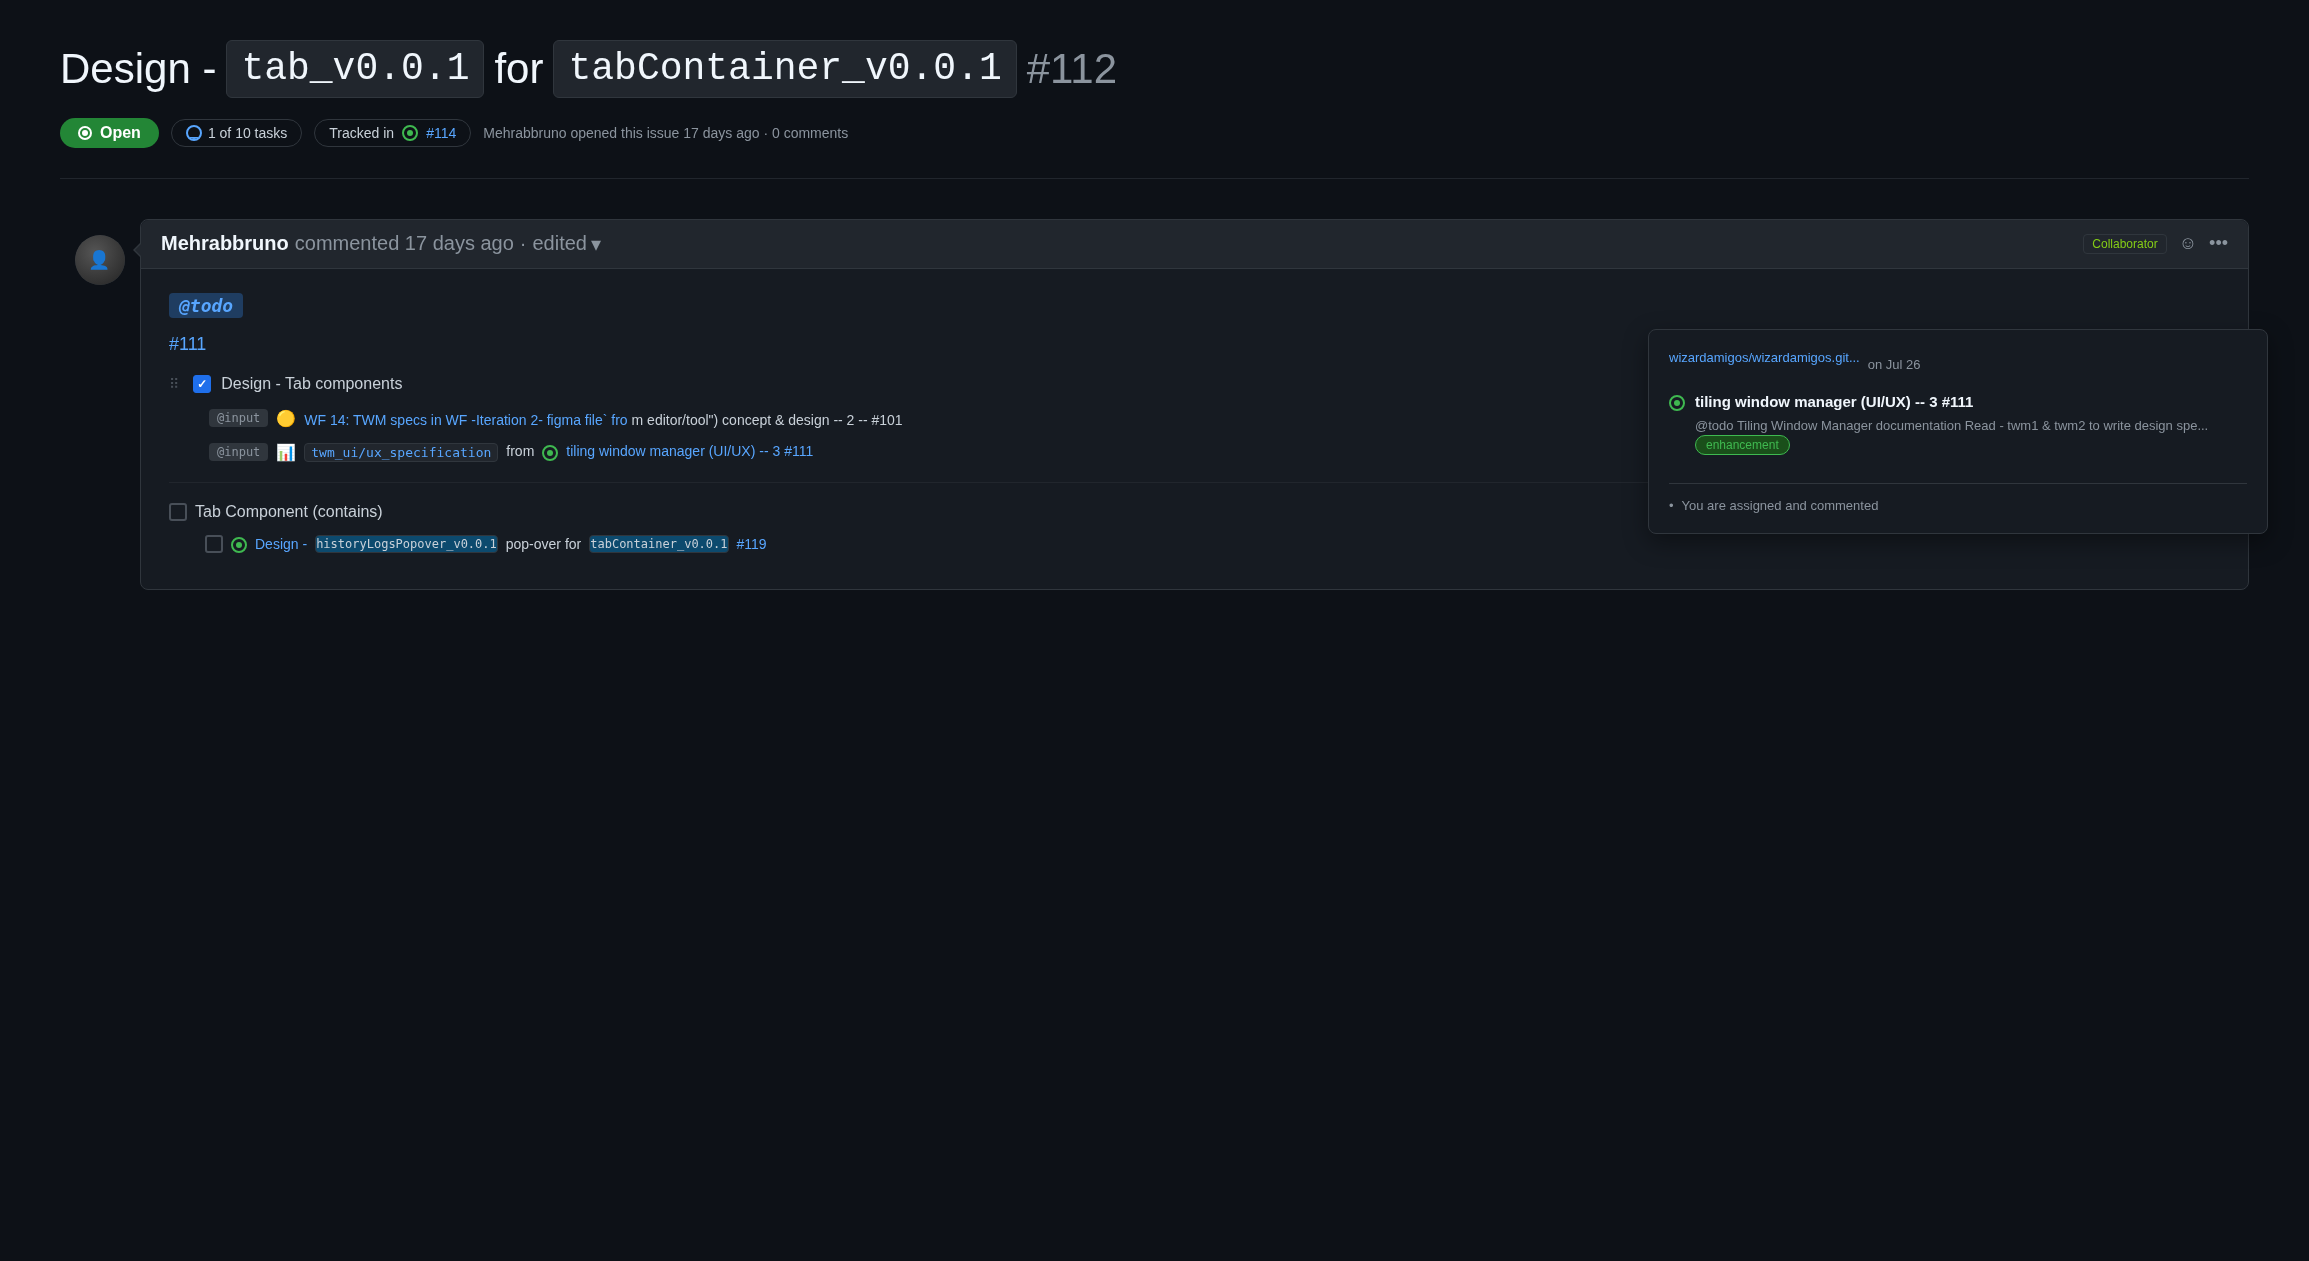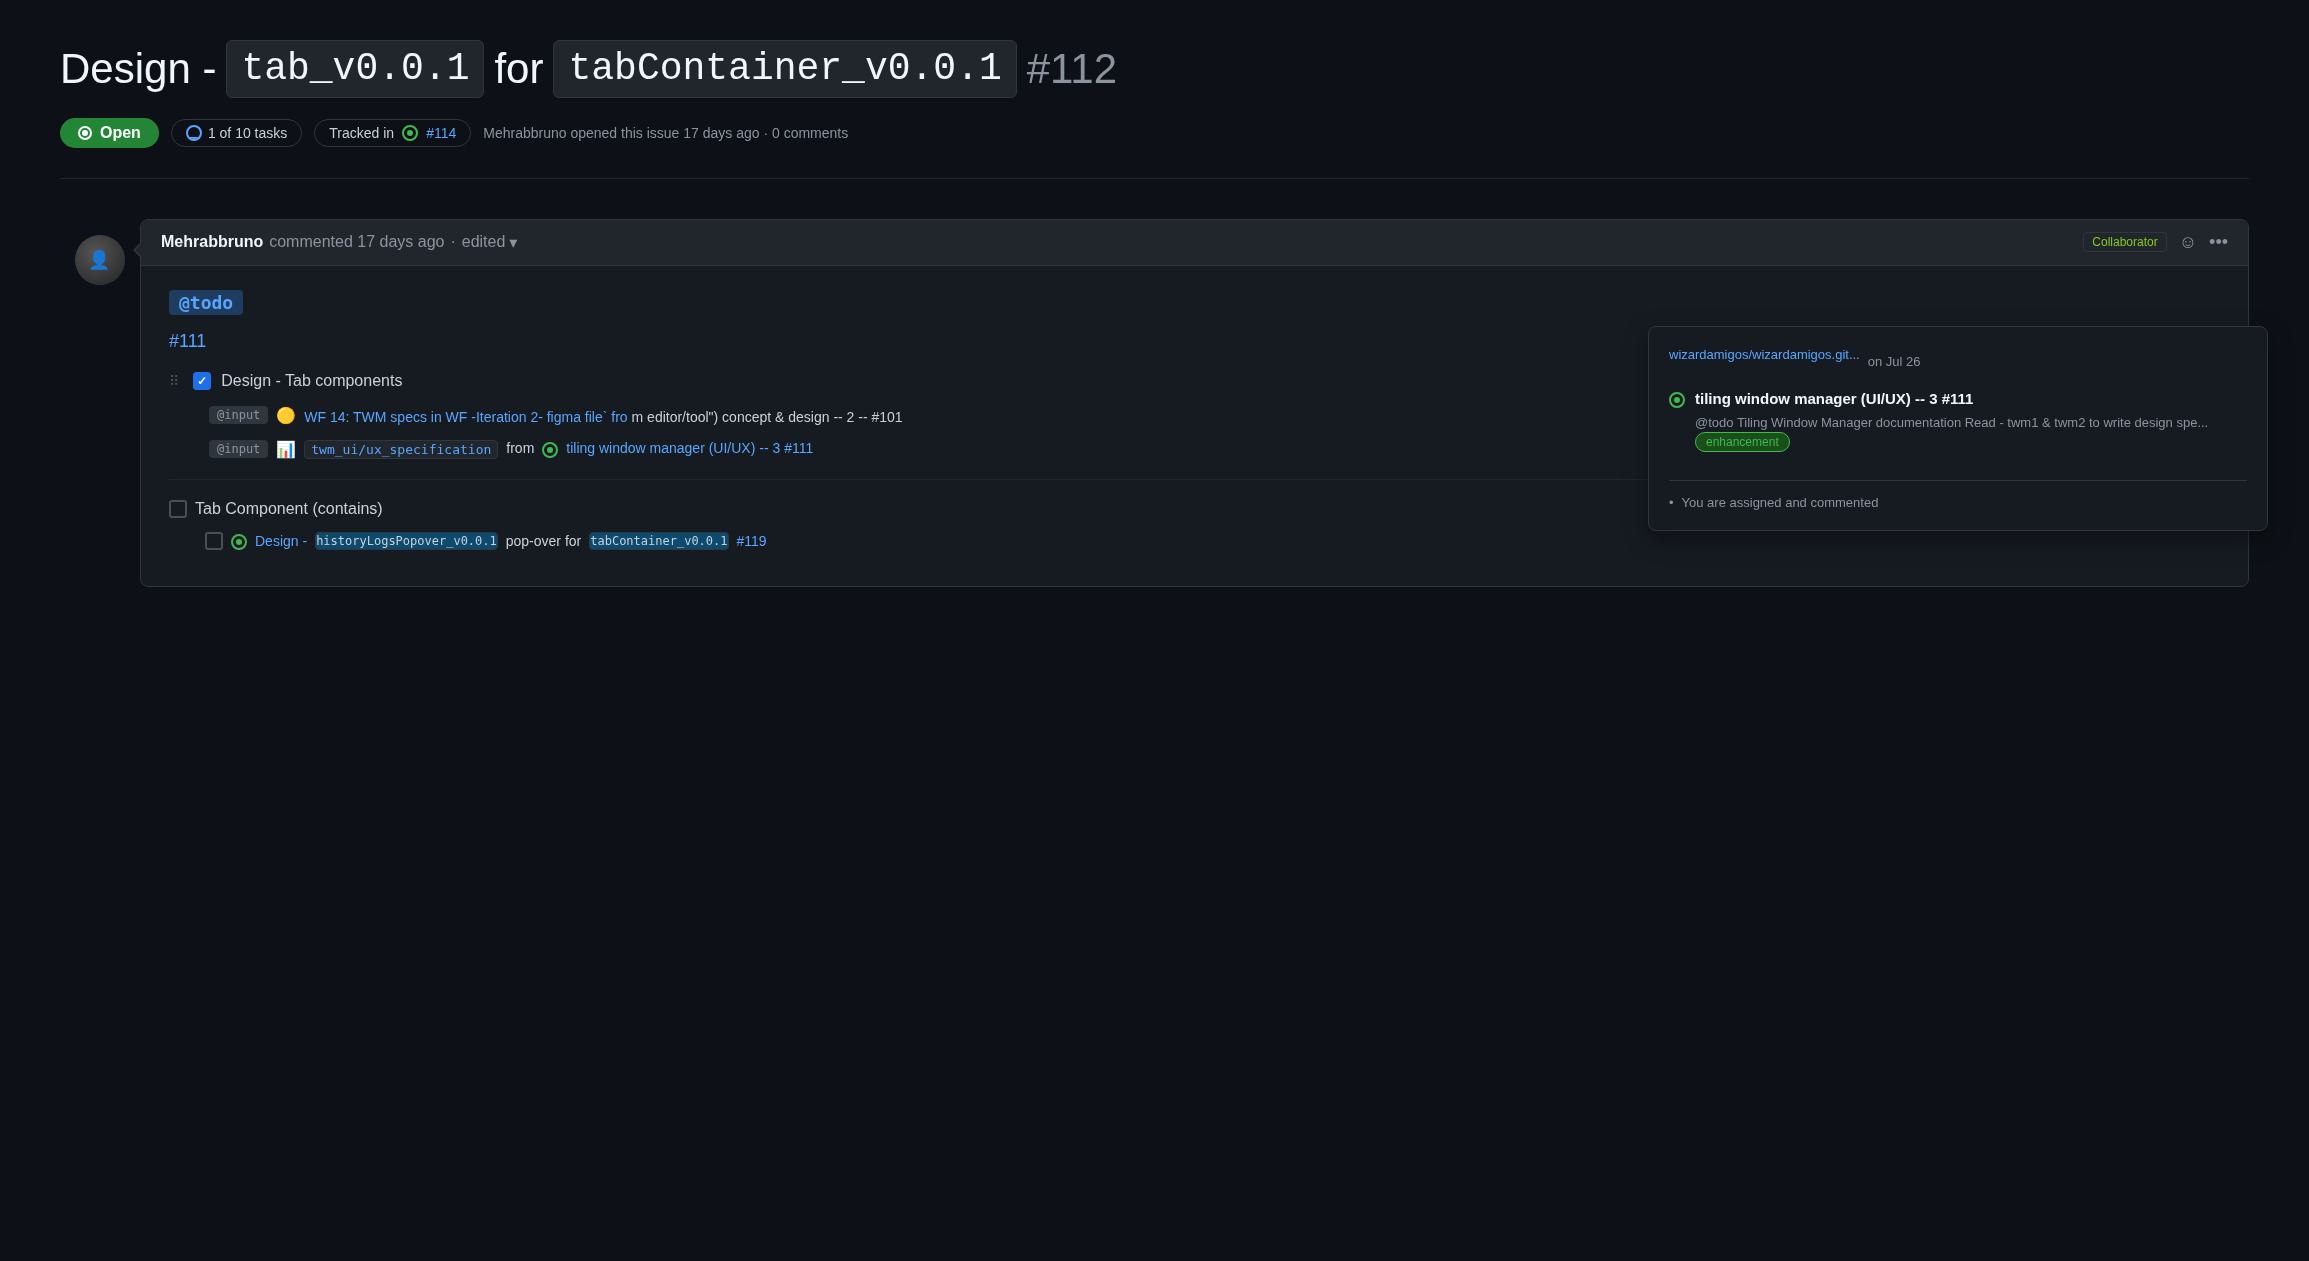--- a/index.html
+++ b/index.html
@@ -249,21 +249,21 @@
       justify-content: space-between;
       border-bottom: 1px solid #30363d;
       border-radius: 8px 8px 0 0;
     }
 
     .comment-header-left {
       display: flex;
       align-items: center;
       gap: 6px;
       color: #8b949e;
-      font-size: 16px;
+      font-size: 20px;
     }
 
     .comment-header-left .username {
       color: #f0f6fc;
       font-weight: 600;
     }
 
     .edited-dropdown {
       display: flex;
       align-items: center;
@@ -303,20 +303,21 @@
     .todo-tag {
       display: inline-block;
       background: #1f3d61;
       color: #58a6ff;
       border-radius: 4px;
       padding: 2px 10px;
       font-size: 18px;
       font-weight: 600;
       margin-bottom: 16px;
       font-family: monospace;
+      font-style: italic;
     }
 
     .issue-ref {
       color: #58a6ff;
       font-size: 18px;
       margin-bottom: 20px;
       cursor: pointer;
     }
 
     .checklist-item {

